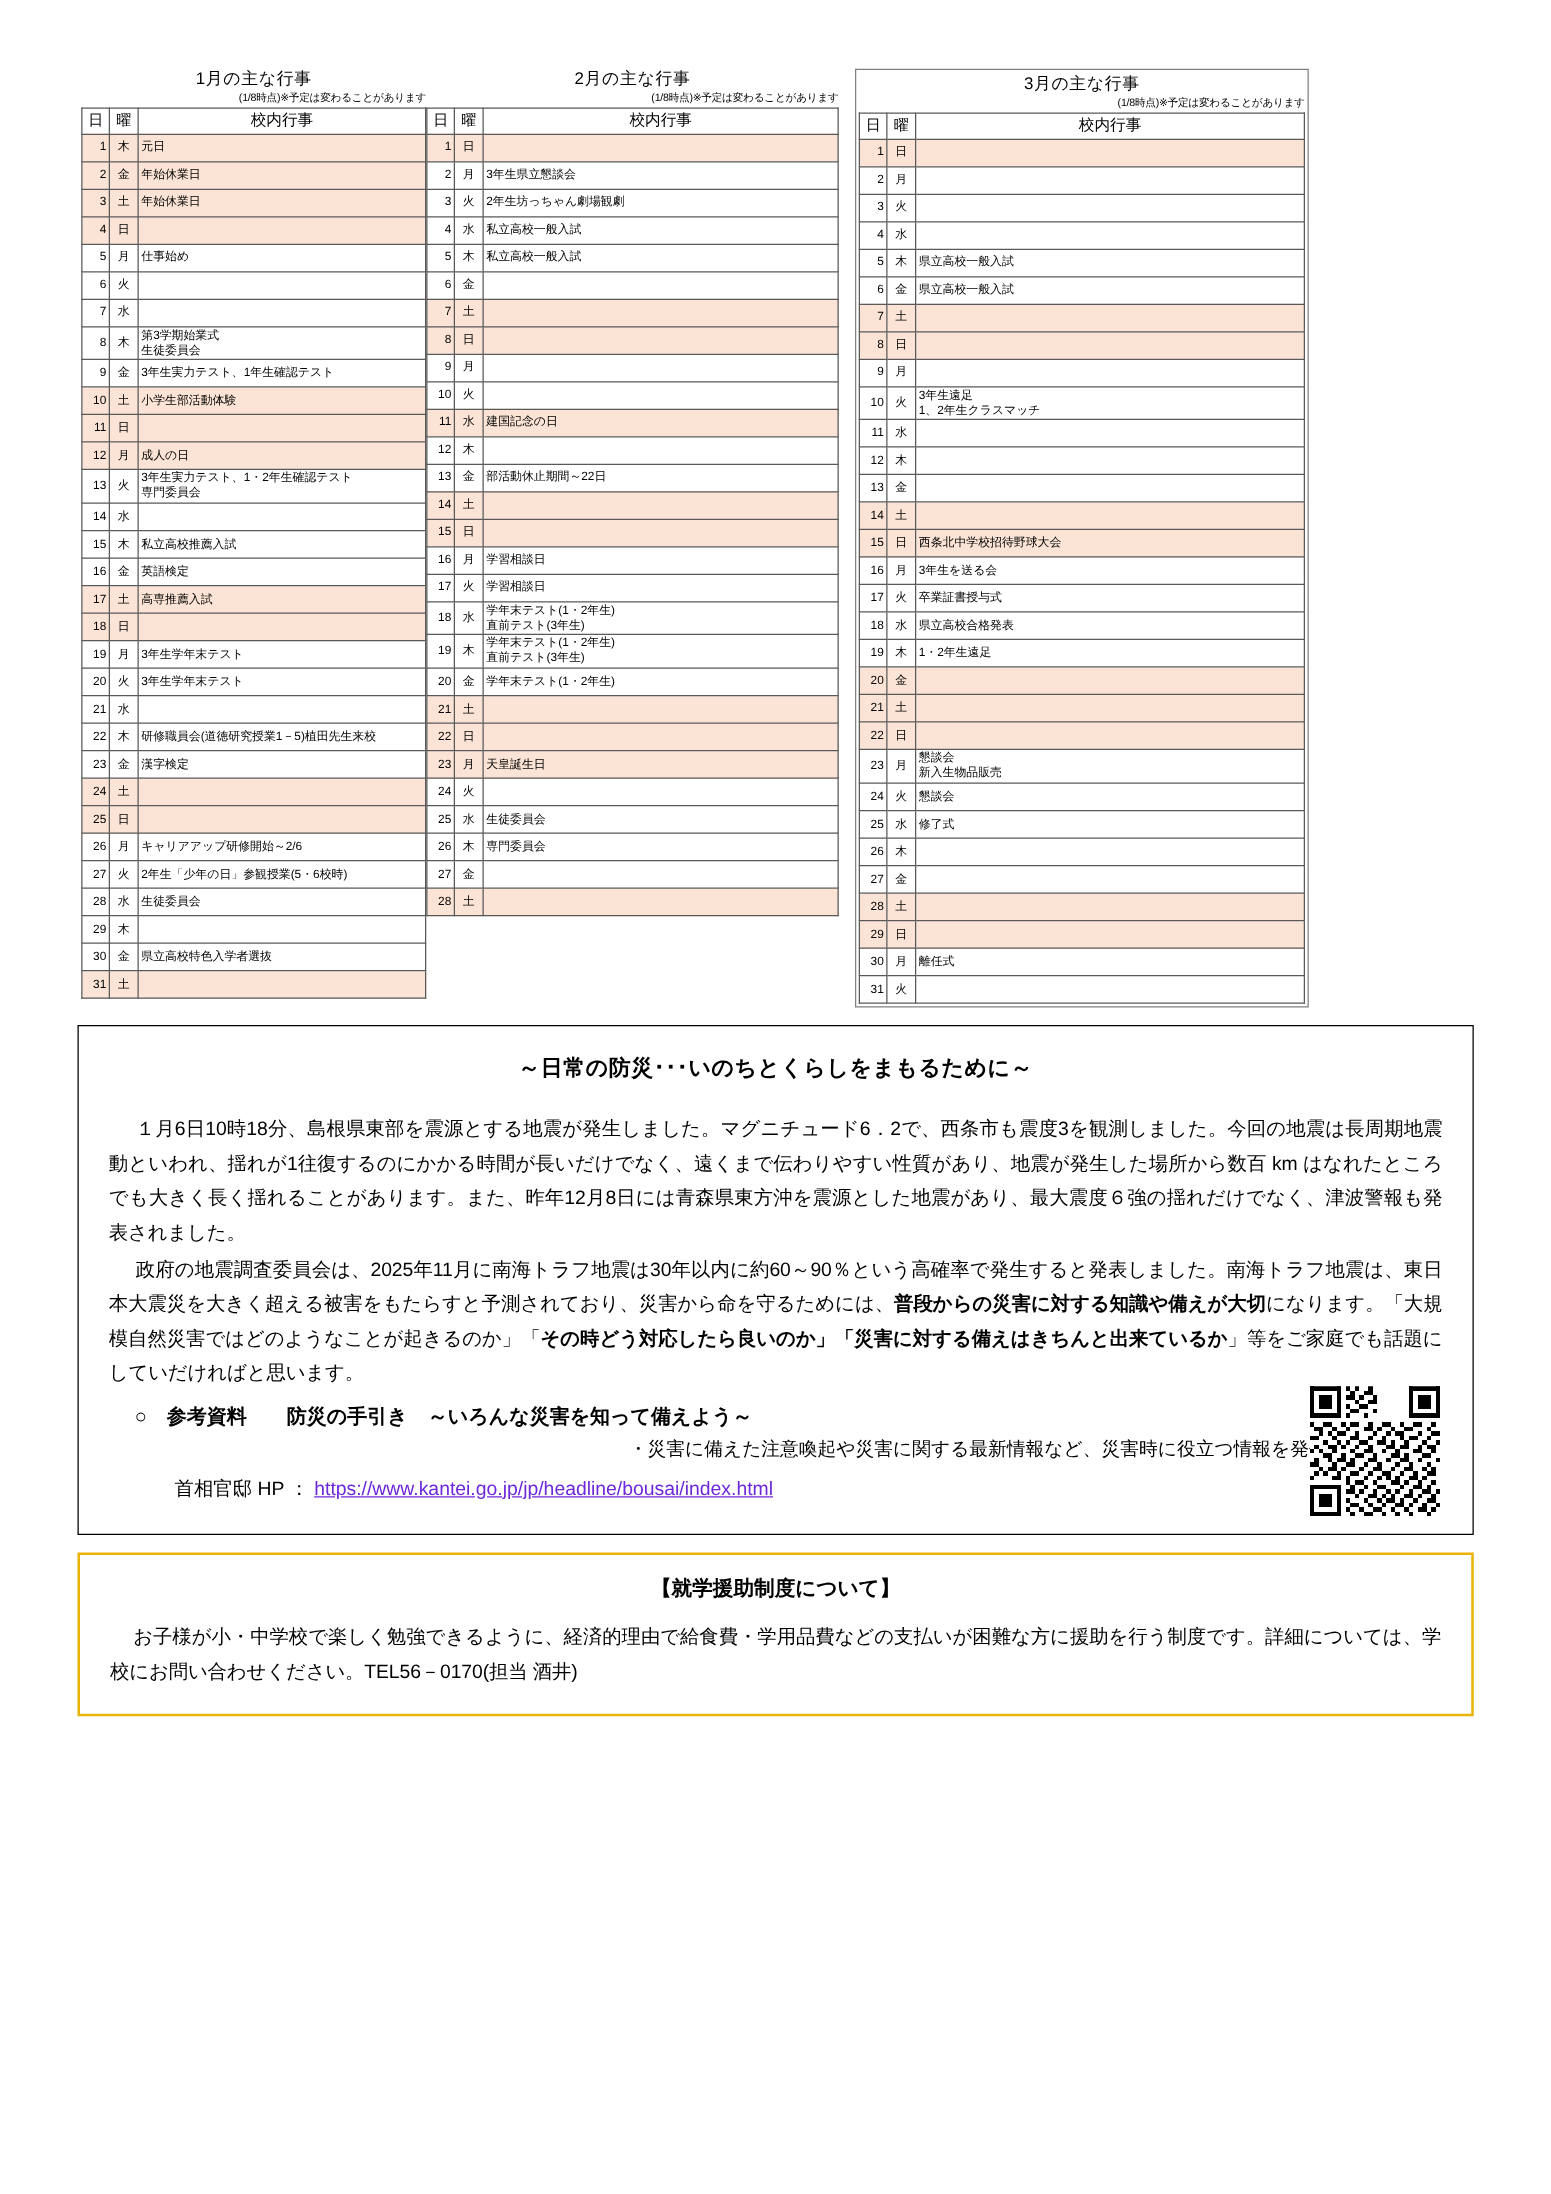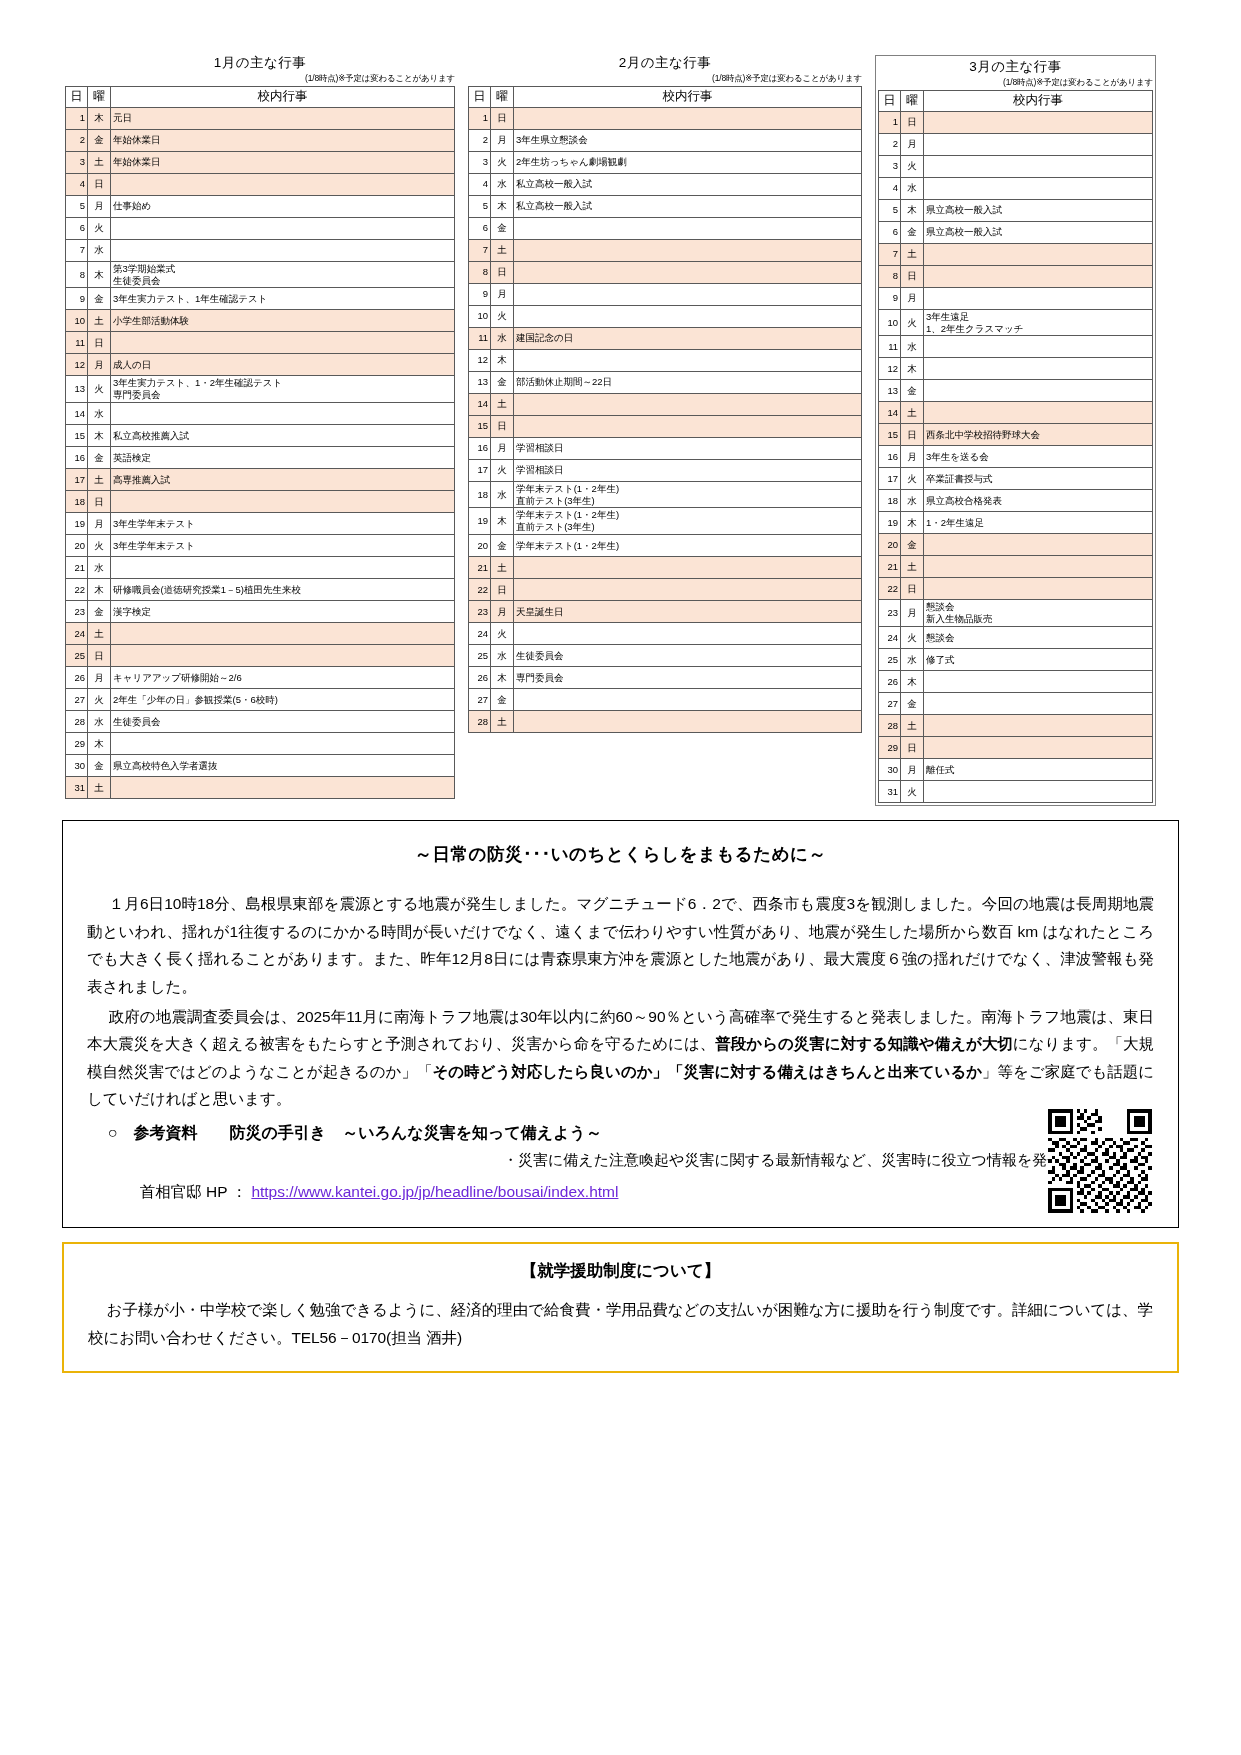--- a/index.html
+++ b/index.html
@@ -15,23 +15,23 @@
   }
 
   
   .cal-row {
     display: flex;
     gap: 0px;
     padding: 55px 60px 0 65px;
     align-items: flex-start;
   }
   .cal-col { position: relative; }
-  .cal-col.jan { width: 390px; }
-  .cal-col.feb { width: 394px; margin-left: 13px; }
-  .cal-col.mar { width: 281px; margin-left: 13px; border: 1px solid #808080; padding: 3px 2px 2px 2px; }
+  .cal-col.jan { width: 276px; }
+  .cal-col.feb { width: 330px; }
+  .cal-col.mar { width: 363px; margin-left: 13px; border: 1px solid #808080; padding: 3px 2px 2px 2px; }
 
   .cal-title {
     text-align: center;
     font-size: 13.5px;
     font-weight: 400;
     letter-spacing: 0.5px;
     margin-bottom: 1px;
     line-height: 1.25;
   }
   .cal-sub {

